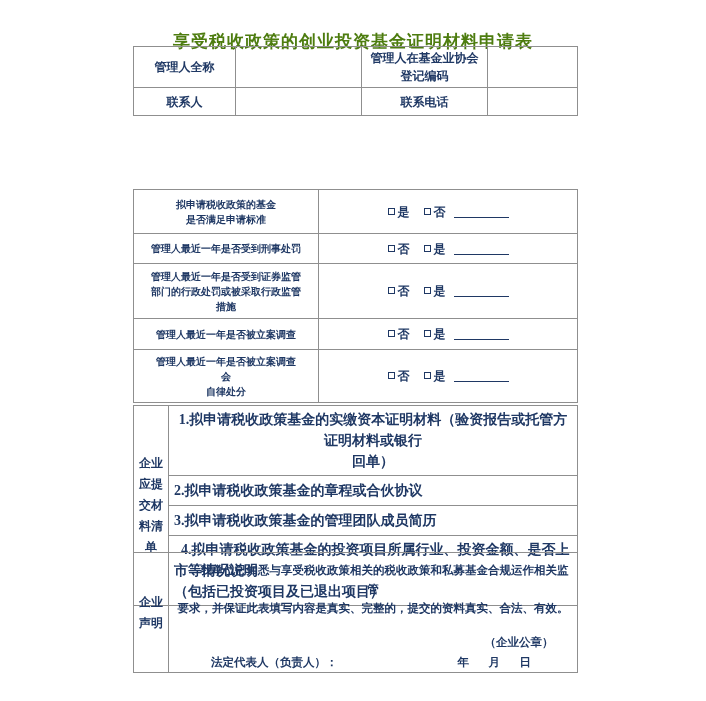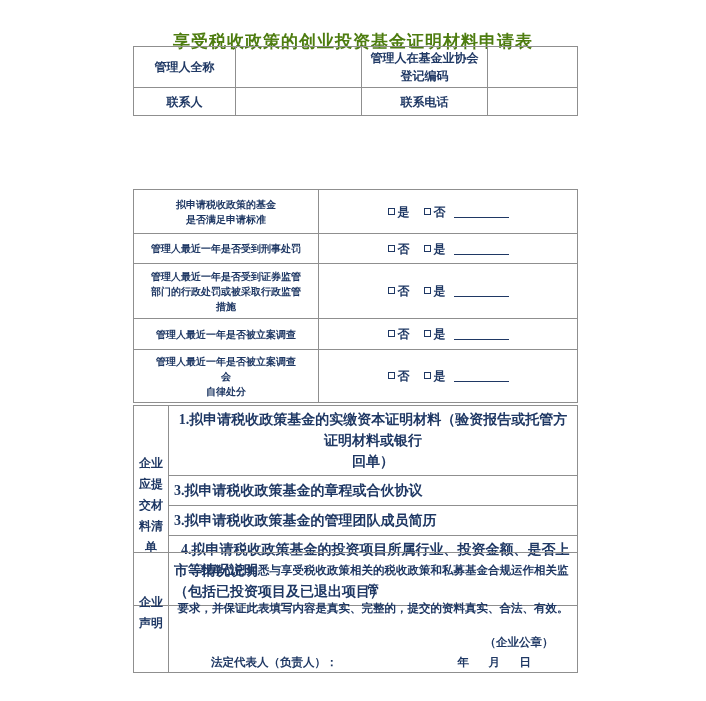--- a/index.html
+++ b/index.html
@@ -155,21 +155,21 @@
         <tr style="height:45px">
       <td class="side ml" rowspan="4">企业
 应提
 交材
 料清
 单</td>
       <td class="item center ml">1.拟申请税收政策基金的实缴资本证明材料（验资报告或托管方证明材料或银行
 回单）</td>
     </tr>
     <tr style="height:30px">
-      <td class="item">3.拟申请税收政策基金的章程或合伙协议</td>
+      <td class="item">2.拟申请税收政策基金的章程或合伙协议</td>
     </tr>
     <tr style="height:30px">
       <td class="item">3.拟申请税收政策基金的管理团队成员简历</td>
     </tr>
     <tr style="height:40px">
       <td class="item indent ml">4.拟申请税收政策基金的投资项目所属行业、投资金额、是否上市等情况说明
 （包括已投资项目及已退出项目）</td>
     </tr>
   </tbody>
     </table>

